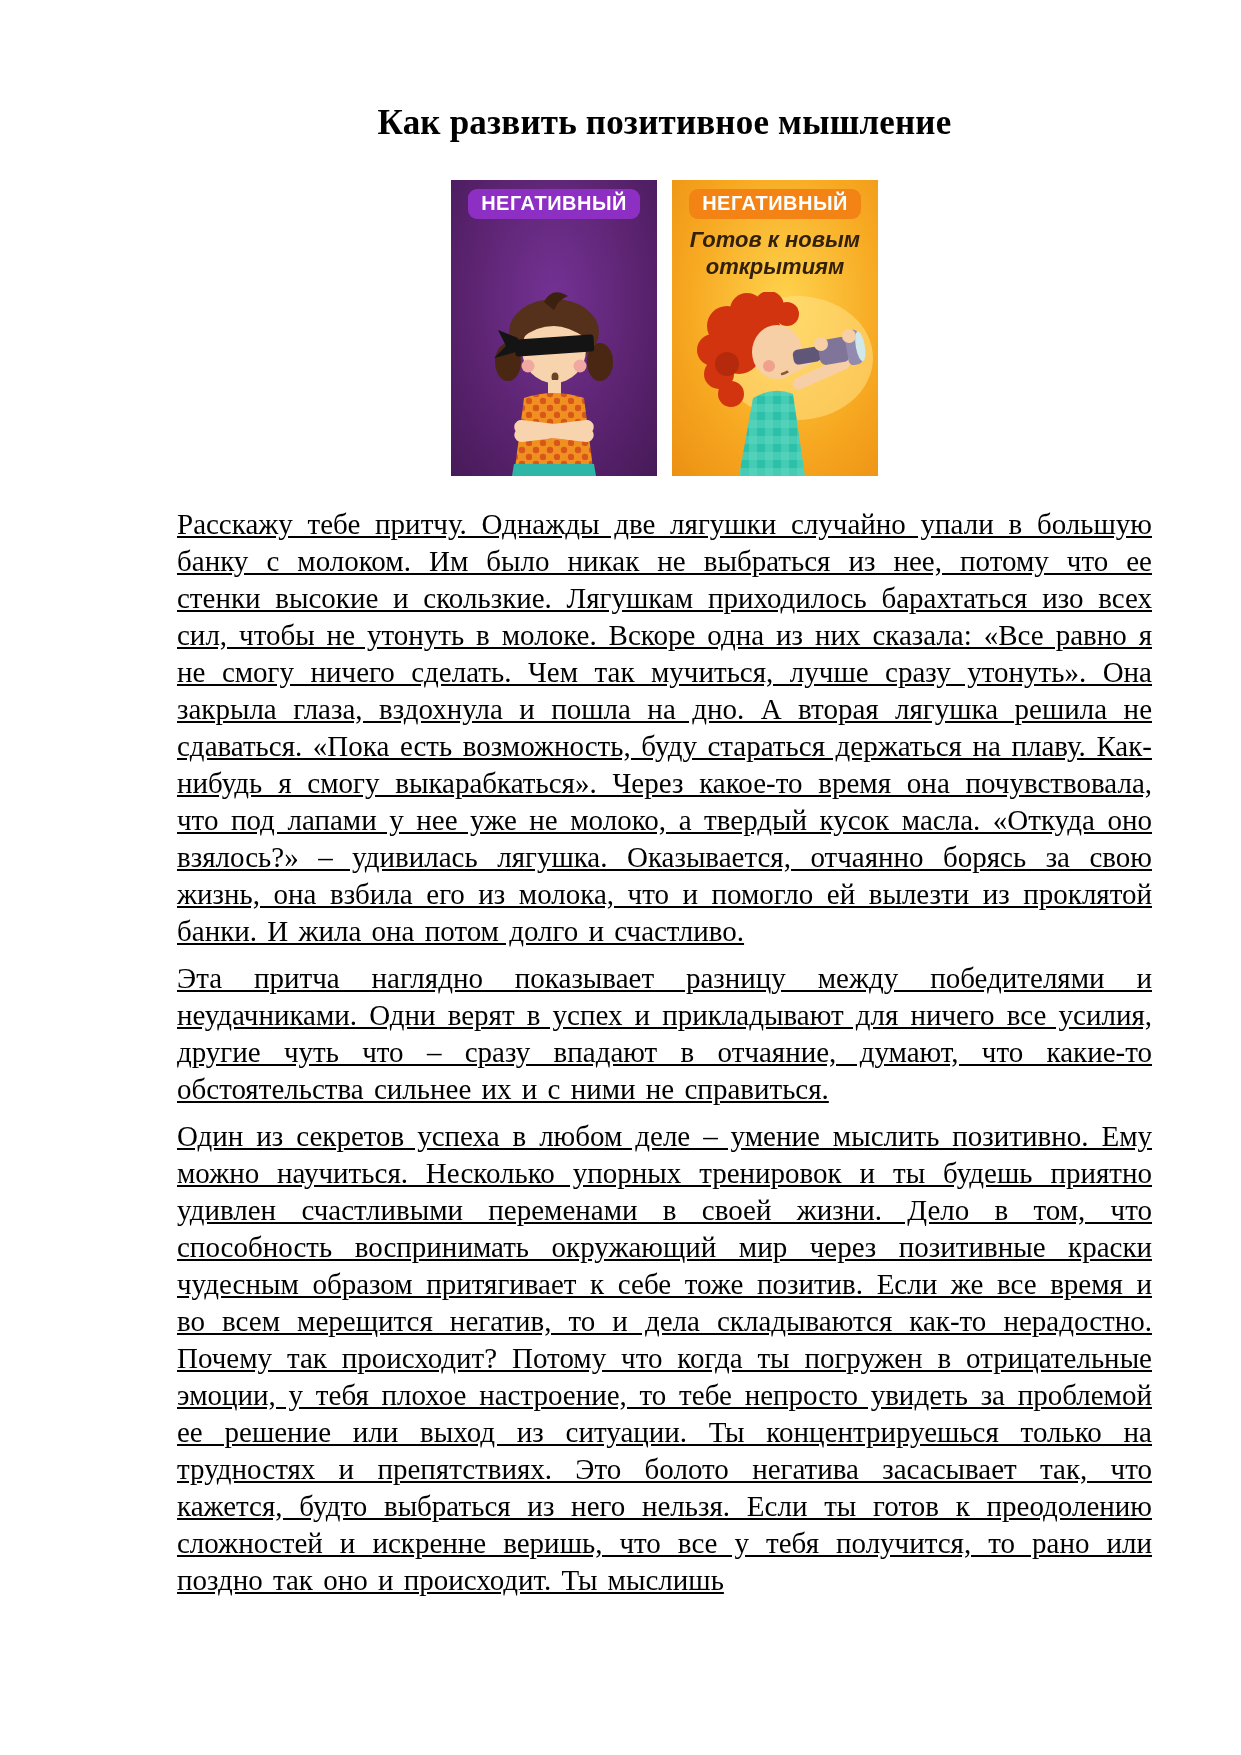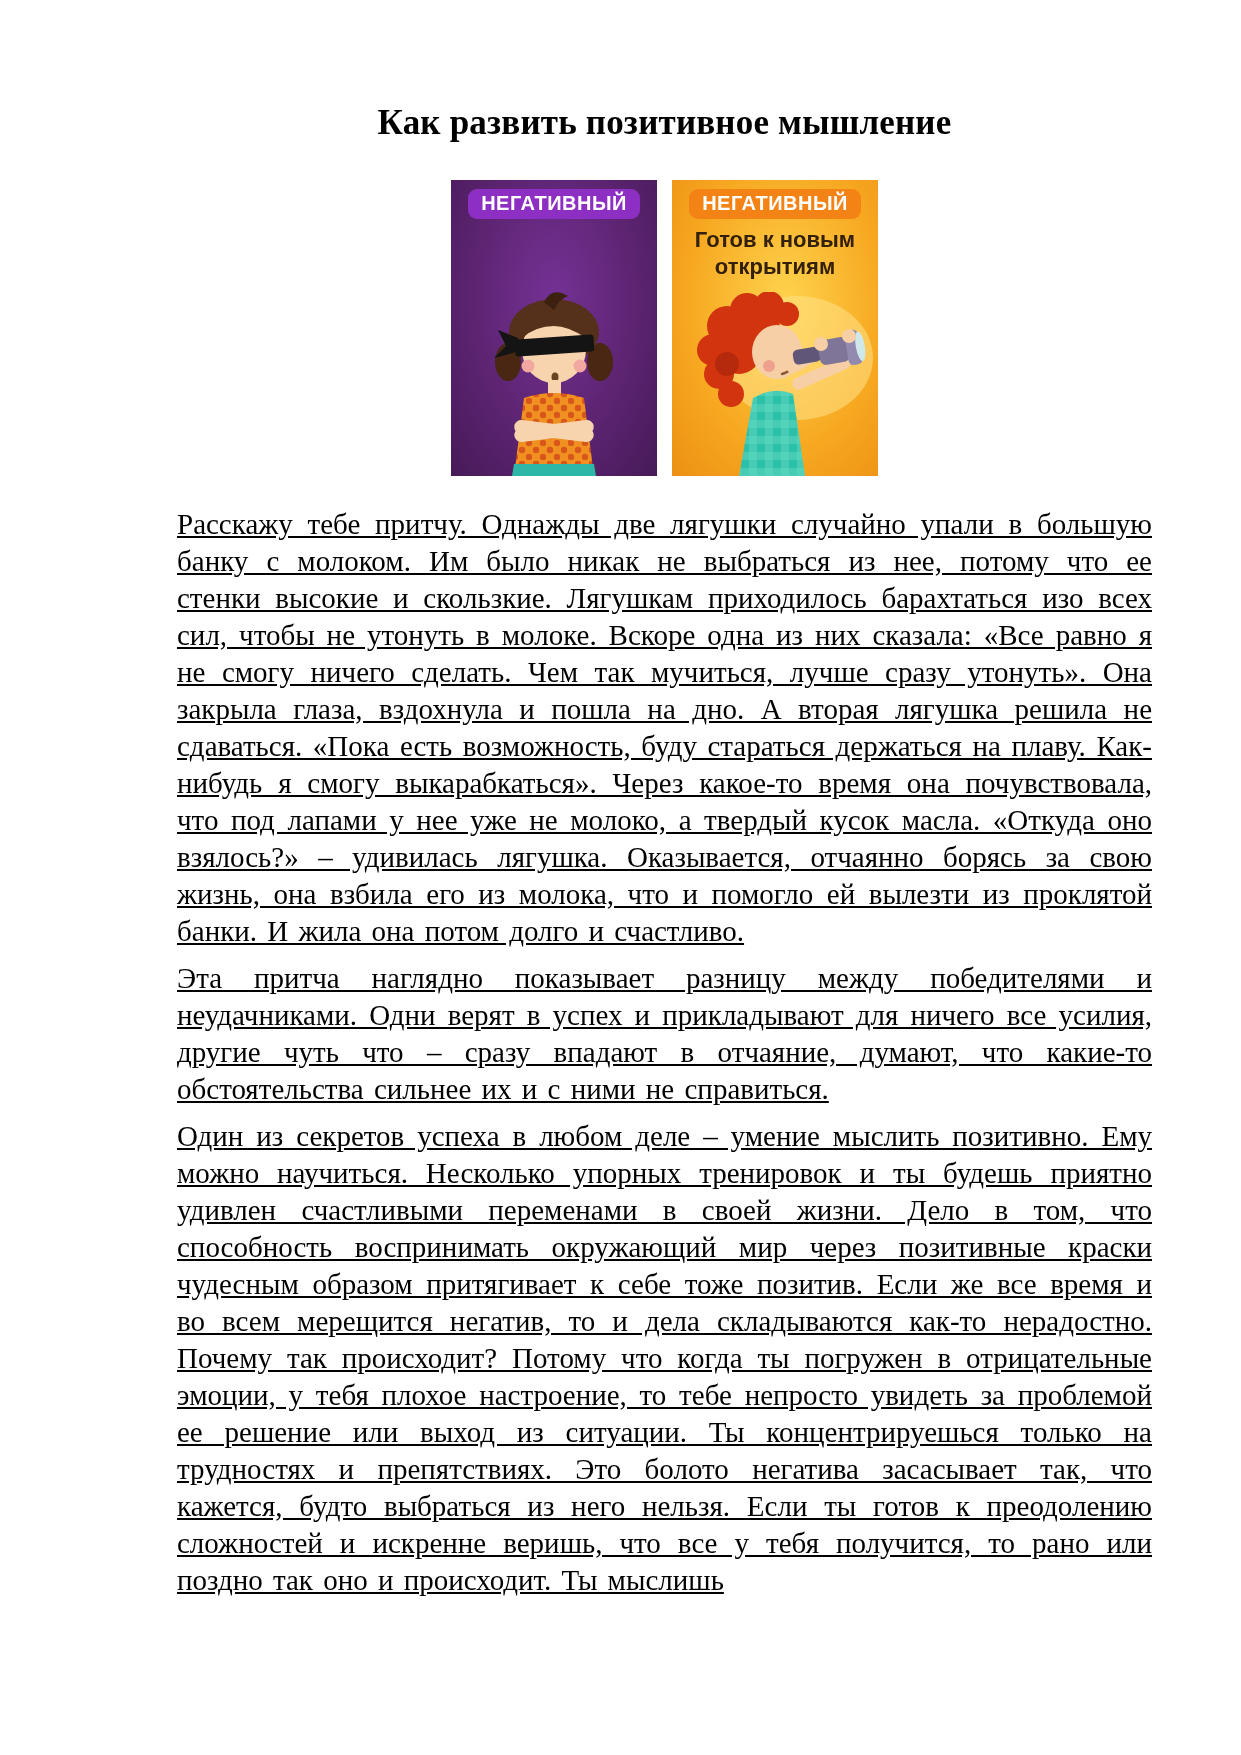--- a/index.html
+++ b/index.html
@@ -67,21 +67,21 @@
   .caption {
     margin-top: 7px;
     padding: 0 12px;
     font-family: "Liberation Sans", "DejaVu Sans", sans-serif;
     font-weight: 700;
     font-size: 22px;
     line-height: 27px;
     text-align: center;
   }
   .caption-neg { color: #ffffff; }
-  .caption-pos { color: #33200a; }
+  .caption-pos { color: #33200a; font-style: italic; }
   .illu {
     display: block;
     margin-top: auto;
     width: 212px;
     height: 184px;
   }
   .body-text { margin-top: 30px; text-decoration: underline; }
   .body-text p {
     margin: 0 0 10px 0;
     font-size: 29px;

